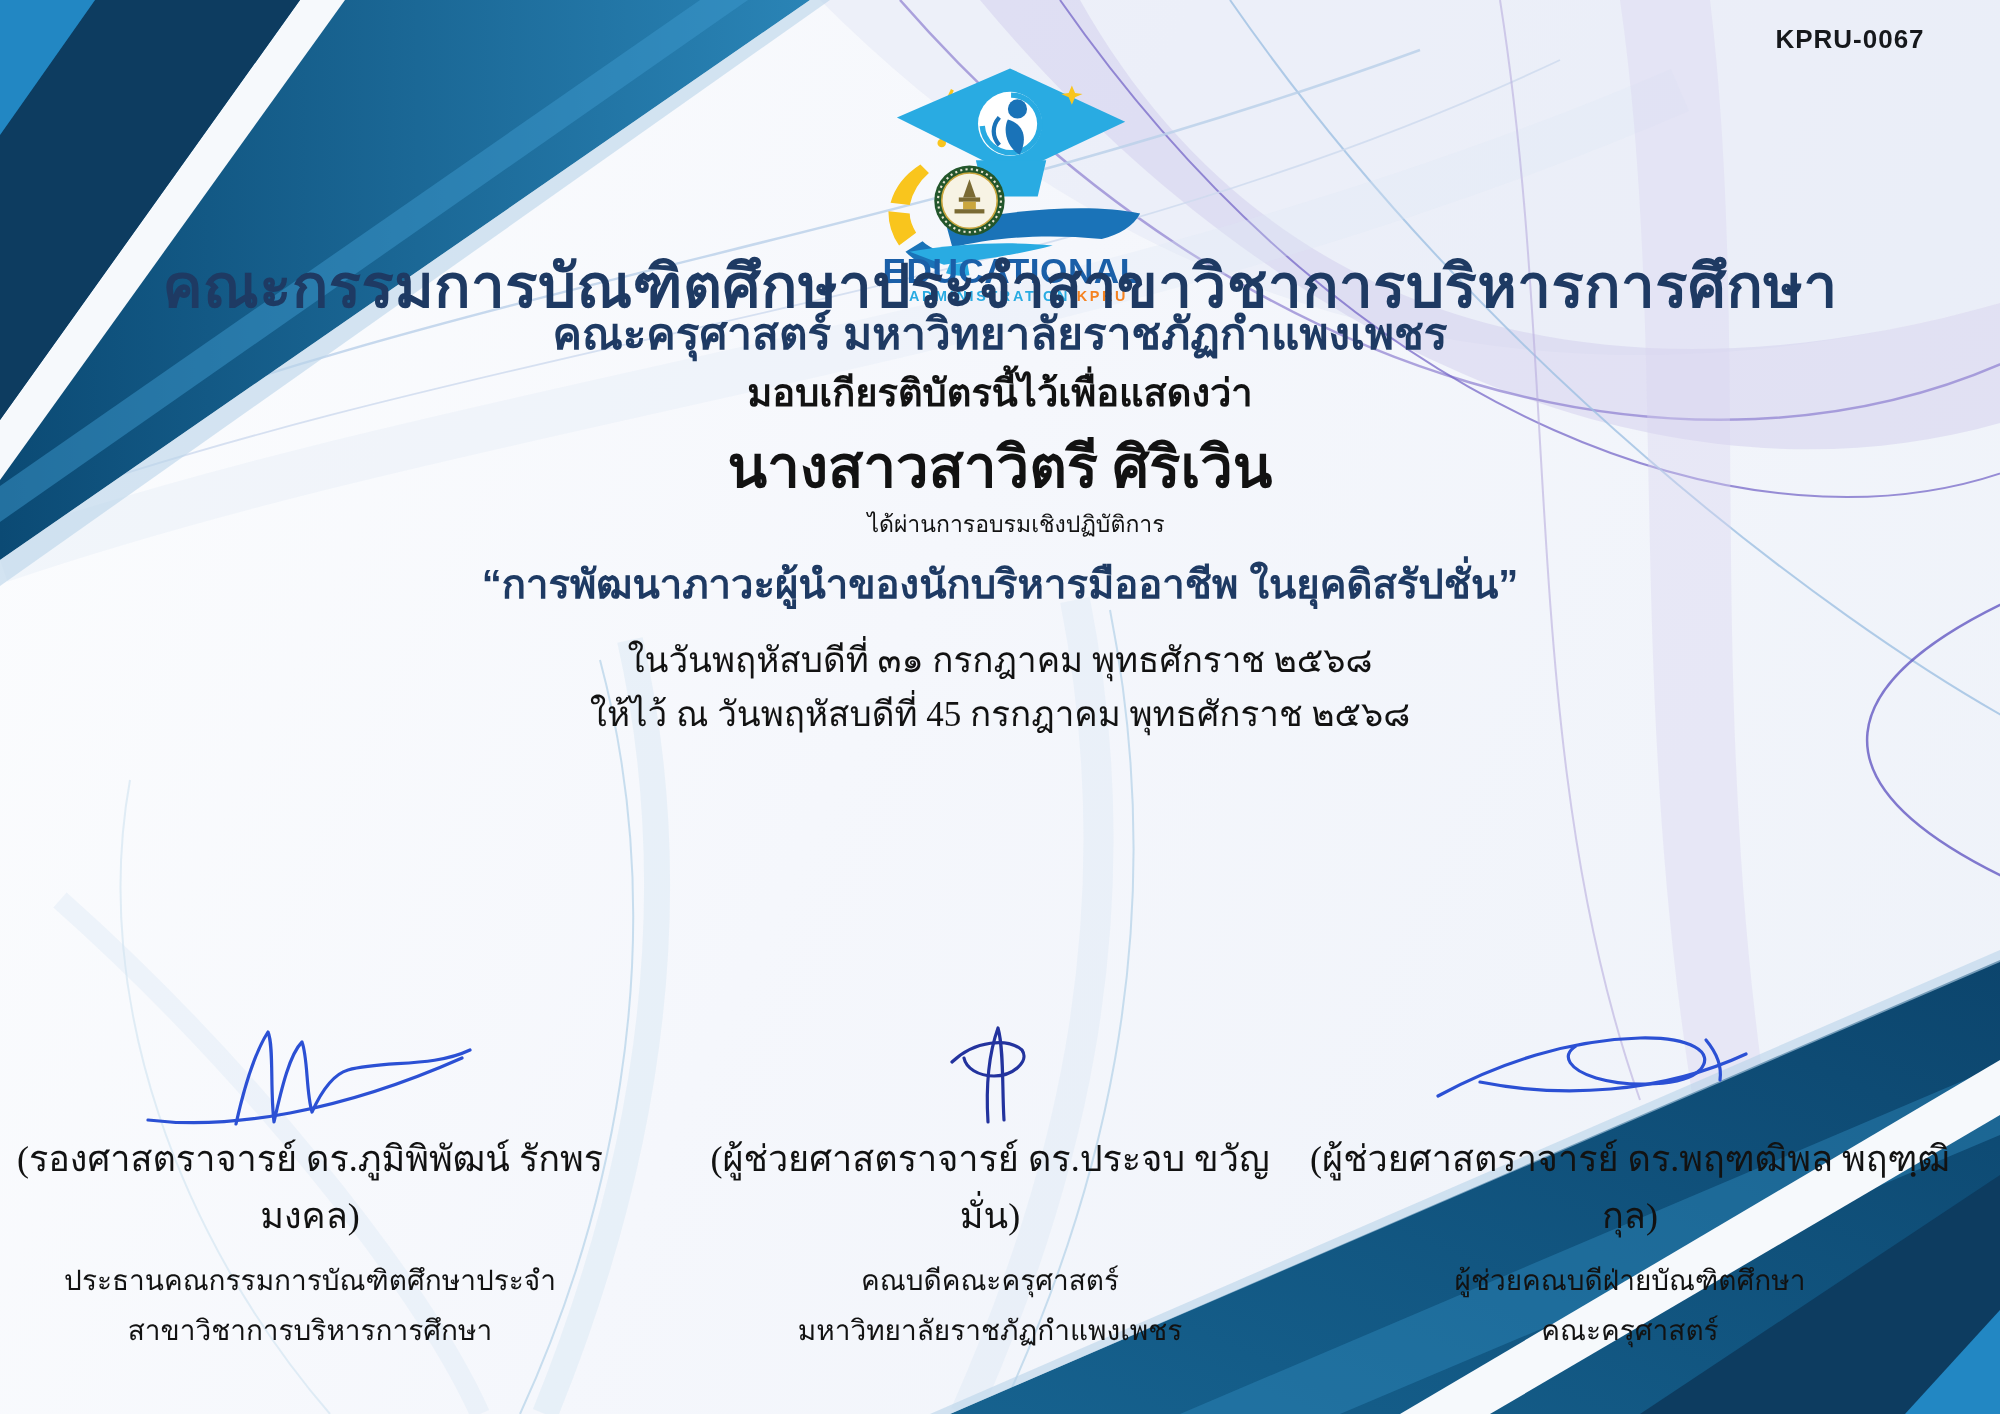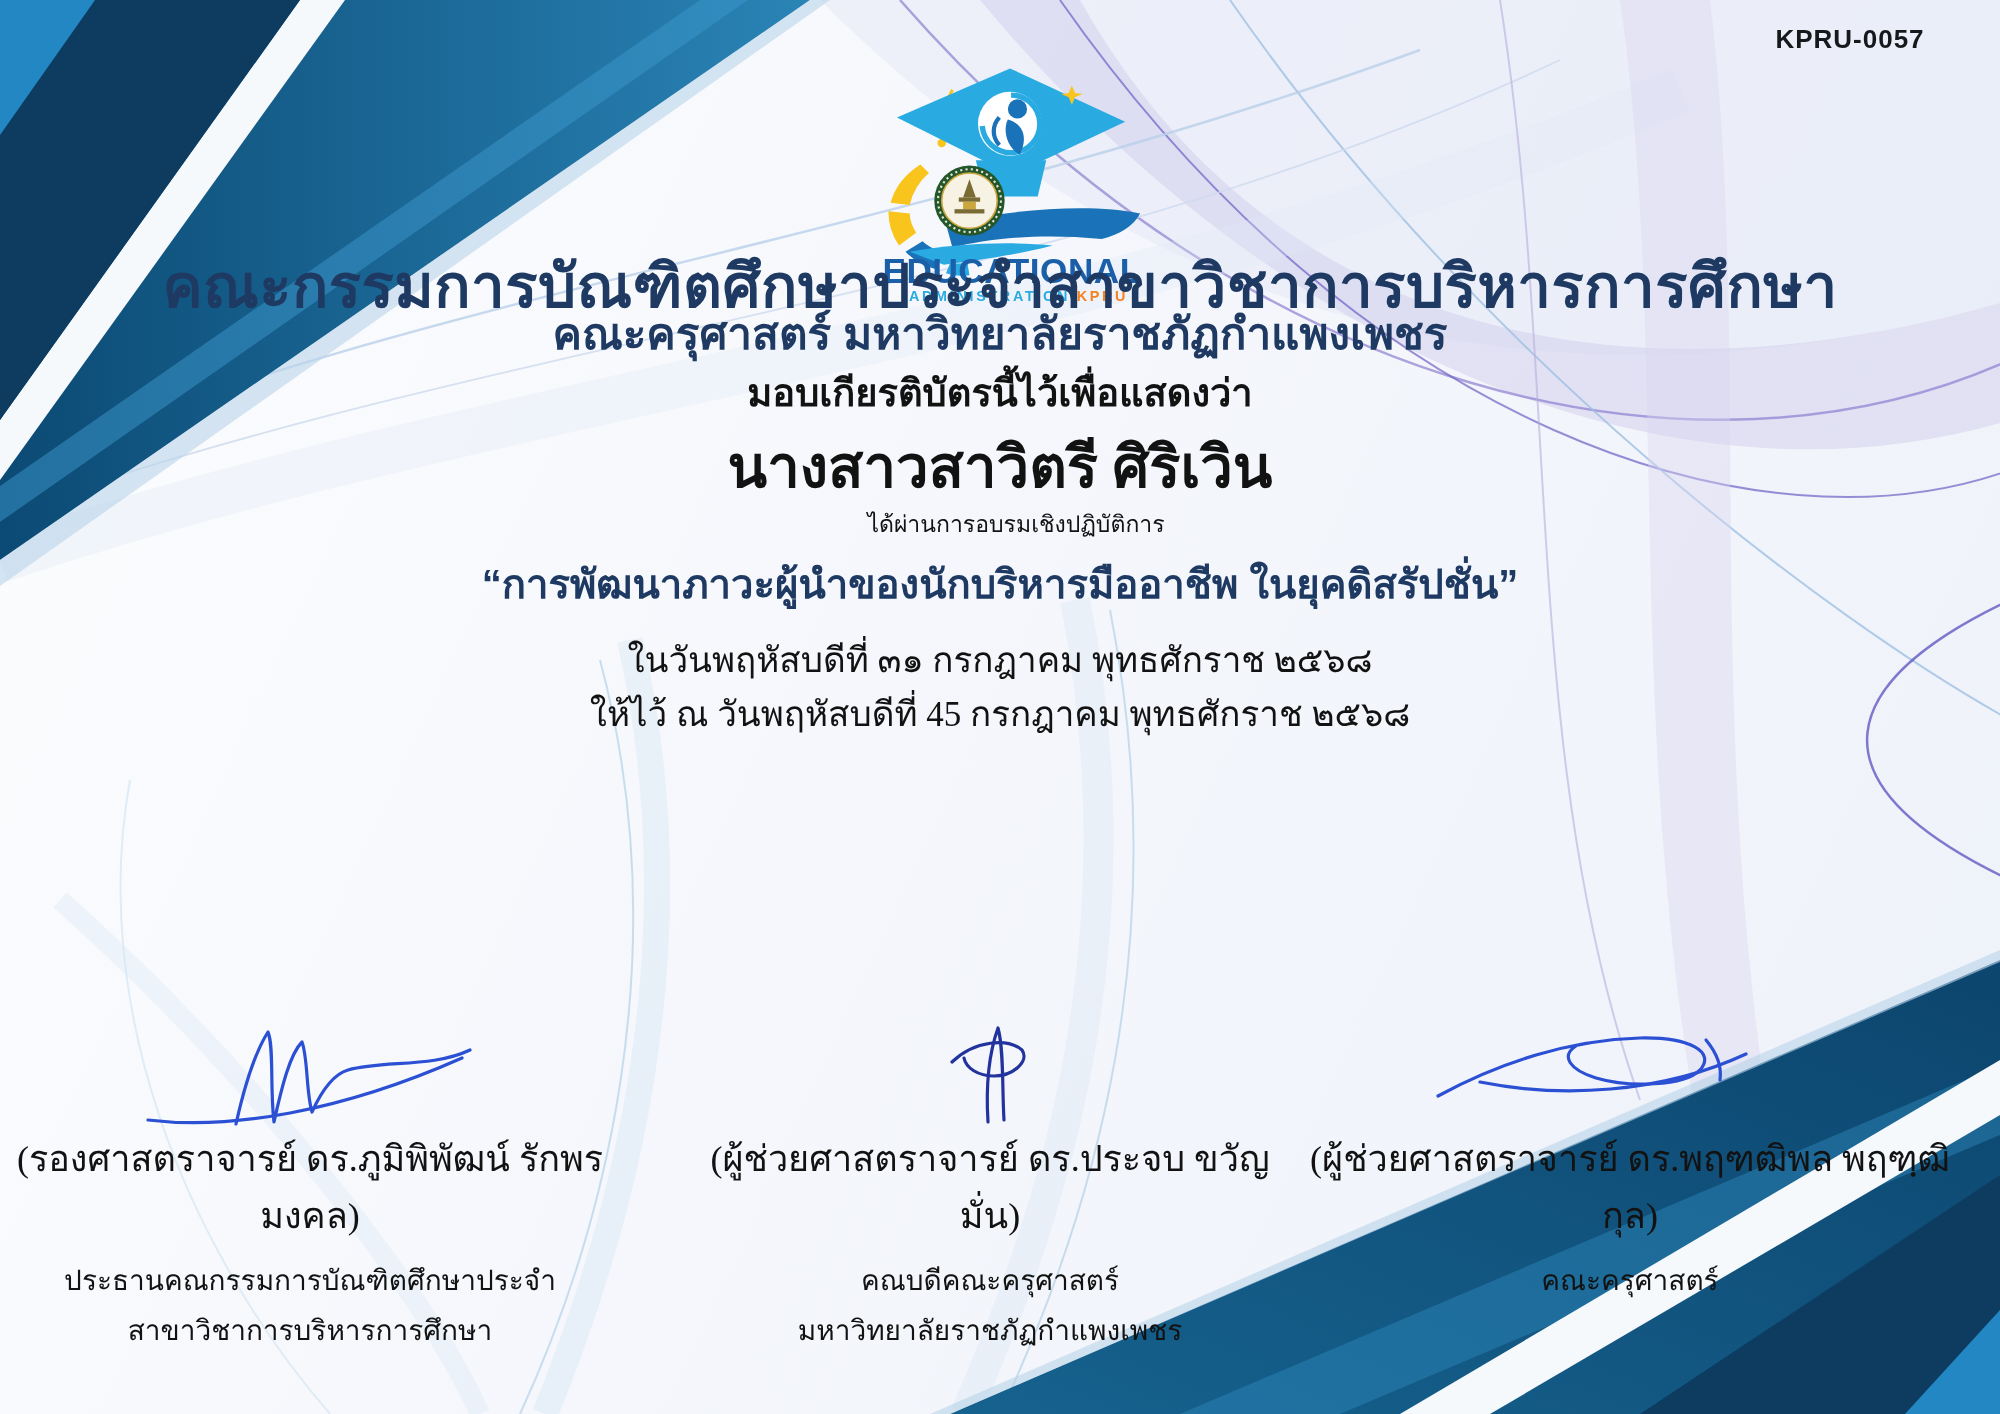--- a/index.html
+++ b/index.html
@@ -101,21 +101,21 @@
         <path d="M 988,1122 C 986,1090 988,1056 998,1028 C 1004,1050 1002,1088 1004,1120"></path>
       </g>
       <g>
         <path d="M 1438,1096 C 1500,1062 1570,1040 1640,1038 C 1690,1037 1716,1052 1700,1070 C 1684,1086 1630,1088 1596,1078 C 1570,1070 1560,1056 1576,1046"></path>
         <path d="M 1480,1082 C 1560,1098 1660,1094 1746,1054"></path>
         <path d="M 1706,1040 C 1716,1052 1722,1066 1720,1080"></path>
       </g>
     </g>
   </svg>
 
-  <div class="abs" id="cert-code">KPRU-0057</div>
+  <div class="abs" id="cert-code">KPRU-0067</div>
 
   <svg class="abs" style="top:62px;left:850px;" width="320" height="240" viewBox="0 0 300 225">
     <g>
       <path d="M 96,26 C 88,42 84,58 86,72" stroke="#f9c51d" stroke-width="3" fill="none"></path>
       <circle cx="86" cy="76" r="4" fill="#f9c51d"></circle>
       <polygon points="150,6 258,56 152,106 44,52" fill="#29abe2"></polygon>
       <polygon points="118,92 184,92 176,126 126,126" fill="#29abe2"></polygon>
       <circle cx="150" cy="58" r="30" fill="#ffffff"></circle>
       <path d="M 124,60 A 27,27 0 1 0 151,31" stroke="#29abe2" stroke-width="5" fill="none"></path>
       <circle cx="157" cy="44" r="9" fill="#1a73b8"></circle>
@@ -170,16 +170,17 @@
   </div>
 
   <div class="sig-col serifline" id="sig-mid">
     <p class="sig-name">(ผู้ช่วยศาสตราจารย์ ดร.ประจบ ขวัญมั่น)</p>
     <p class="sig-title">คณบดีคณะครุศาสตร์</p>
     <p class="sig-title">มหาวิทยาลัยราชภัฏกำแพงเพชร</p>
   </div>
 
   <div class="sig-col serifline" id="sig-right">
     <p class="sig-name">(ผู้ช่วยศาสตราจารย์ ดร.พฤฑฒิพล พฤฑฺฒิกุล)</p>
+    <p class="sig-title">ผู้ช่วยคณบดีฝ่ายบัณฑิตศึกษา</p>
     <p class="sig-title">คณะครุศาสตร์</p>
   </div>
 
 </div>
 
 </body></html>

